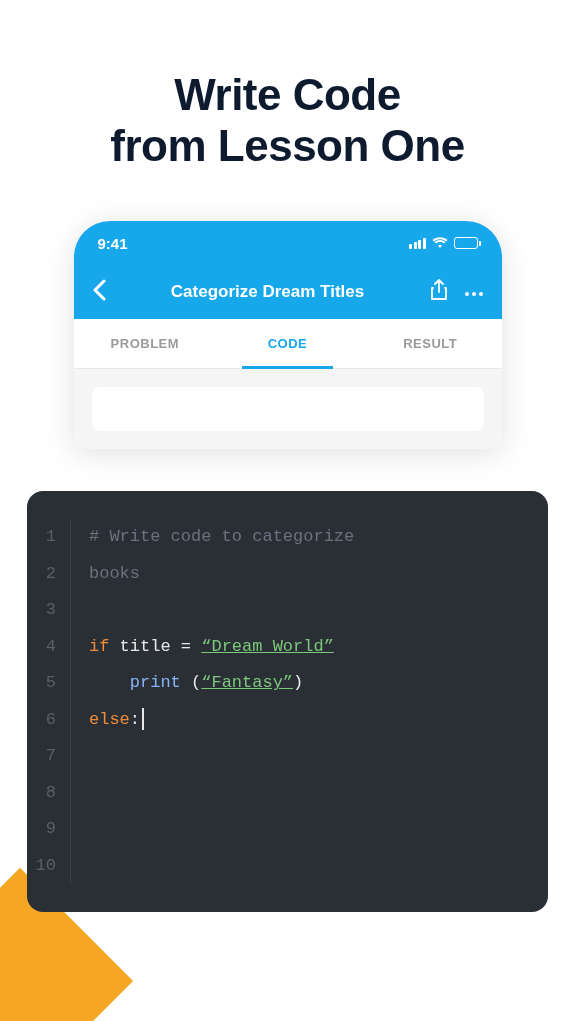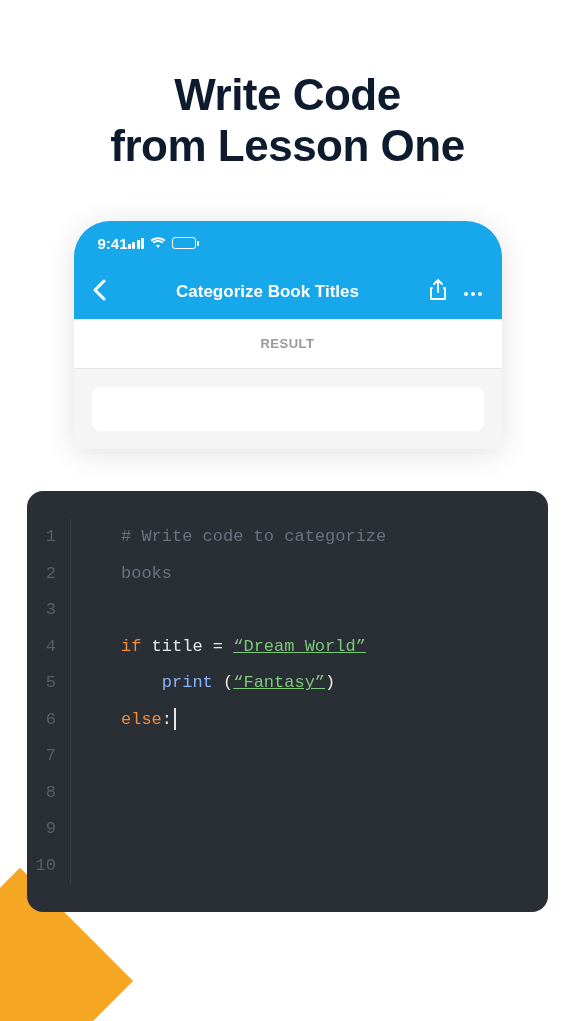--- a/index.html
+++ b/index.html
@@ -27,21 +27,21 @@
       border-radius: 36px 36px 0 0;
       box-shadow: 0 4px 30px rgba(0,0,0,0.12);
       overflow: hidden;
       position: relative;
     }
     .status-bar {
       background: #17a7eb;
       height: 44px;
       display: flex;
       align-items: center;
-      justify-content: flex-start;
+      justify-content: space-between;
       padding: 0 24px;
       color: #fff;
       font-size: 15px;
       font-weight: 600;
     }
     .status-right { display: flex; align-items: center; gap: 6px; }
     .nav-bar {
       background: #17a7eb;
       height: 54px;
       display: flex;
@@ -112,21 +112,21 @@
       padding-right: 14px;
       border-right: 1px solid #3d424a;
       flex-shrink: 0;
     }
     .gutter div { height: 2.15em; }
     .code-lines {
       padding-left: 18px;
       color: #d0d4db;
       flex: 1;
     }
-    .code-lines .line { height: 2.15em; white-space: nowrap; margin-left: 32px; }
+    .code-lines .line { height: 2.15em; white-space: nowrap; }
     .tok-comment { color: #6b7280; }
     .tok-keyword { color: #f08c3a; }
     .tok-ident { color: #e8e8e8; }
     .tok-op { color: #e8e8e8; }
     .tok-string { color: #7cc97c; text-decoration: underline; }
     .tok-name { color: #b084ea; }
     .tok-func { color: #8ab4f8; }
     .cursor-caret {
       display: inline-block;
       width: 2px;
@@ -185,38 +185,40 @@
       <span class="battery-icon"><span class="battery-fill"></span></span>
     </div>
   </div>
 
   <div class="nav-bar">
     <span class="nav-back">
       <svg width="14" height="22" viewBox="0 0 14 22" fill="none">
           <path d="M12 2L3 11L12 20" stroke="white" stroke-width="3" stroke-linecap="round" stroke-linejoin="round"></path>
         </svg>
     </span>
-    <span class="nav-title">Categorize Book Titles</span>
+    <span class="nav-title">Categorize Dream Titles</span>
     <div class="nav-actions">
       <span class="nav-action">
         <svg width="18" height="22" viewBox="0 0 18 22" fill="none">
             <path d="M9 1V13M9 1L5 5M9 1L13 5M3 9H2V20H16V9H15" stroke="white" stroke-width="1.8" stroke-linecap="round" stroke-linejoin="round"></path>
           </svg>
       </span>
       <span class="nav-action">
         <svg width="20" height="6" viewBox="0 0 20 6" fill="white">
             <circle cx="3" cy="3" r="2"></circle>
             <circle cx="10" cy="3" r="2"></circle>
             <circle cx="17" cy="3" r="2"></circle>
           </svg>
       </span>
     </div>
   </div>
 
   <div class="tabs">
+    <div class="tab">PROBLEM</div>
+    <div class="tab active">CODE</div>
     <div class="tab">RESULT</div>
   </div>
 
   <div class="content-area">
     <div class="content-card"></div>
   </div>
 </div>
 
 <div class="code-editor">
   <div class="gutter" id="gutter">

